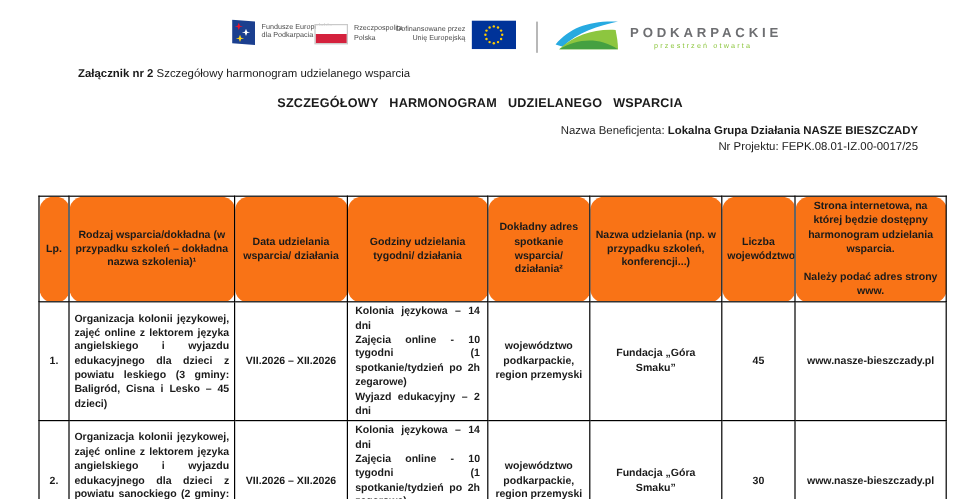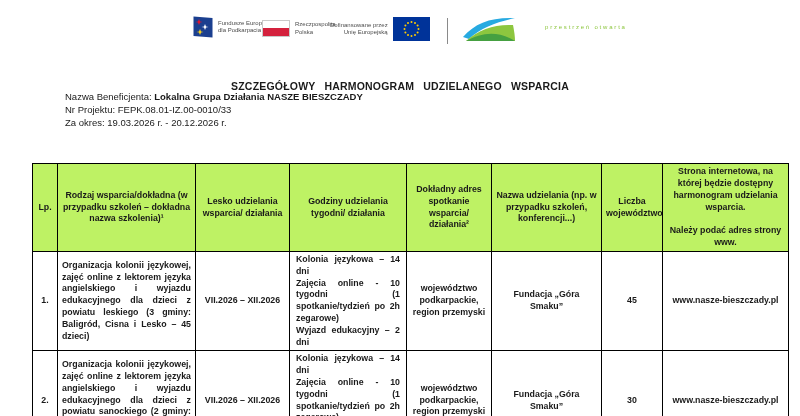--- a/index.html
+++ b/index.html
@@ -20,27 +20,27 @@
     background:linear-gradient(#ffffff 50%, #d4213d 50%);}
   .hdr-divider{position:absolute;left:447px;top:18px;width:1px;height:26px;background:#8a8a8a;}
   .podk-text{margin-left:6px;margin-top:7px;}
   .podk-name{font-size:11px;font-weight:bold;letter-spacing:3.2px;color:#6d6e71;}
   .podk-tagline{font-size:6px;letter-spacing:1.8px;color:#8dc63f;margin-top:2px;margin-left:20px;}
   
   .attachment{position:absolute;left:65px;top:56px;font-size:9.5px;}
   .attachment b{font-weight:bold;}
   .doc-title{position:absolute;left:0;top:80px;width:800px;text-align:center;
     font-size:10.5px;font-weight:bold;word-spacing:6px;letter-spacing:.2px;}
-  .meta{position:absolute;left:65px;top:90px;width:700px;font-size:9.5px;line-height:13px;}
+  .meta{position:absolute;left:65px;top:103px;width:700px;font-size:9.5px;line-height:13px;text-align:right;}
   .meta b{font-weight:bold;}
   
   .grid{position:absolute;left:32px;top:163px;width:756px;border-collapse:collapse;table-layout:fixed;}
   .grid th,.grid td{border:1px solid #000;padding:2px 4px;vertical-align:middle;
     font-size:8.8px;line-height:11.8px;overflow:hidden;}
-  .grid th{background:#bef264;font-weight:bold;text-align:center;height:83px;}
+  .grid th{background:#f97316;font-weight:bold;text-align:center;height:83px;border-radius:11px;}
   .grid td{font-weight:bold;text-align:center;}
   .row-1 td{height:70px;}
   .row-2 td{height:68px;}
   td.cell-rodzaj{text-align:justify;padding:2px 4px;}
   td.cell-godziny{text-align:justify;white-space:pre-line;padding:2px 6px;}
   th.head-strona{white-space:pre-line;}
 </style>
 </head>
 <body>
 
@@ -95,50 +95,51 @@
 
     <div class="hdr-divider"></div>
 
     <div class="logo logo-podk">
       <svg width="58" height="30" viewBox="0 0 58 30">
         <path d="M2 22 C14 8 30 2 54 3 C38 6.5 20 12 8 24 Z" fill="#27aae1"></path>
         <path d="M5 26 C18 14 34 9 52 10 C53 15 54 21 54 26 Z" fill="#8dc63f"></path>
         <path d="M5 26 C20 18 36 15 54 26 Z" fill="#45a041"></path>
       </svg>
       <div class="podk-text">
+        <div class="podk-name">PODKARPACKIE</div>
         <div class="podk-tagline">przestrzeń otwarta</div>
       </div>
     </div>
   </div>
 
+  <div class="attachment"><b>Załącznik nr 2</b><span> Szczegółowy harmonogram udzielanego wsparcia</span></div>
 
   <div class="doc-title">SZCZEGÓŁOWY HARMONOGRAM UDZIELANEGO WSPARCIA</div>
 
   <div class="meta">
     <div><span>Nazwa Beneficjenta: </span><b>Lokalna Grupa Działania NASZE BIESZCZADY</b></div>
-    <div>Nr Projektu: FEPK.08.01-IZ.00-0010/33</div>
-    <div>Za okres: 19.03.2026 r. - 20.12.2026 r.</div>
+    <div>Nr Projektu: FEPK.08.01-IZ.00-0017/25</div>
   </div>
 
   <table class="grid">
     <colgroup>
       <col style="width:25px">
         <col style="width:138px">
         <col style="width:94px">
         <col style="width:117px">
       <col style="width:85px">
         <col style="width:110px">
         <col style="width:61px">
         <col style="width:126px">
     </colgroup>
     <thead>
       <tr>
         <th>Lp.</th>
         <th>Rodzaj wsparcia/dokładna (w przypadku szkoleń – dokładna nazwa szkolenia)¹</th>
-        <th>Lesko udzielania wsparcia/ działania</th>
+        <th>Data udzielania wsparcia/ działania</th>
         <th>Godziny udzielania tygodni/ działania</th>
         <th>Dokładny adres spotkanie wsparcia/ działania²</th>
         <th>Nazwa udzielania (np. w przypadku szkoleń, konferencji...)</th>
         <th>Liczba województwo</th>
         <th class="head-strona">Strona internetowa, na której będzie dostępny harmonogram udzielania wsparcia.
 
 Należy podać adres strony www.</th>
       </tr>
     </thead>
     <tbody>

